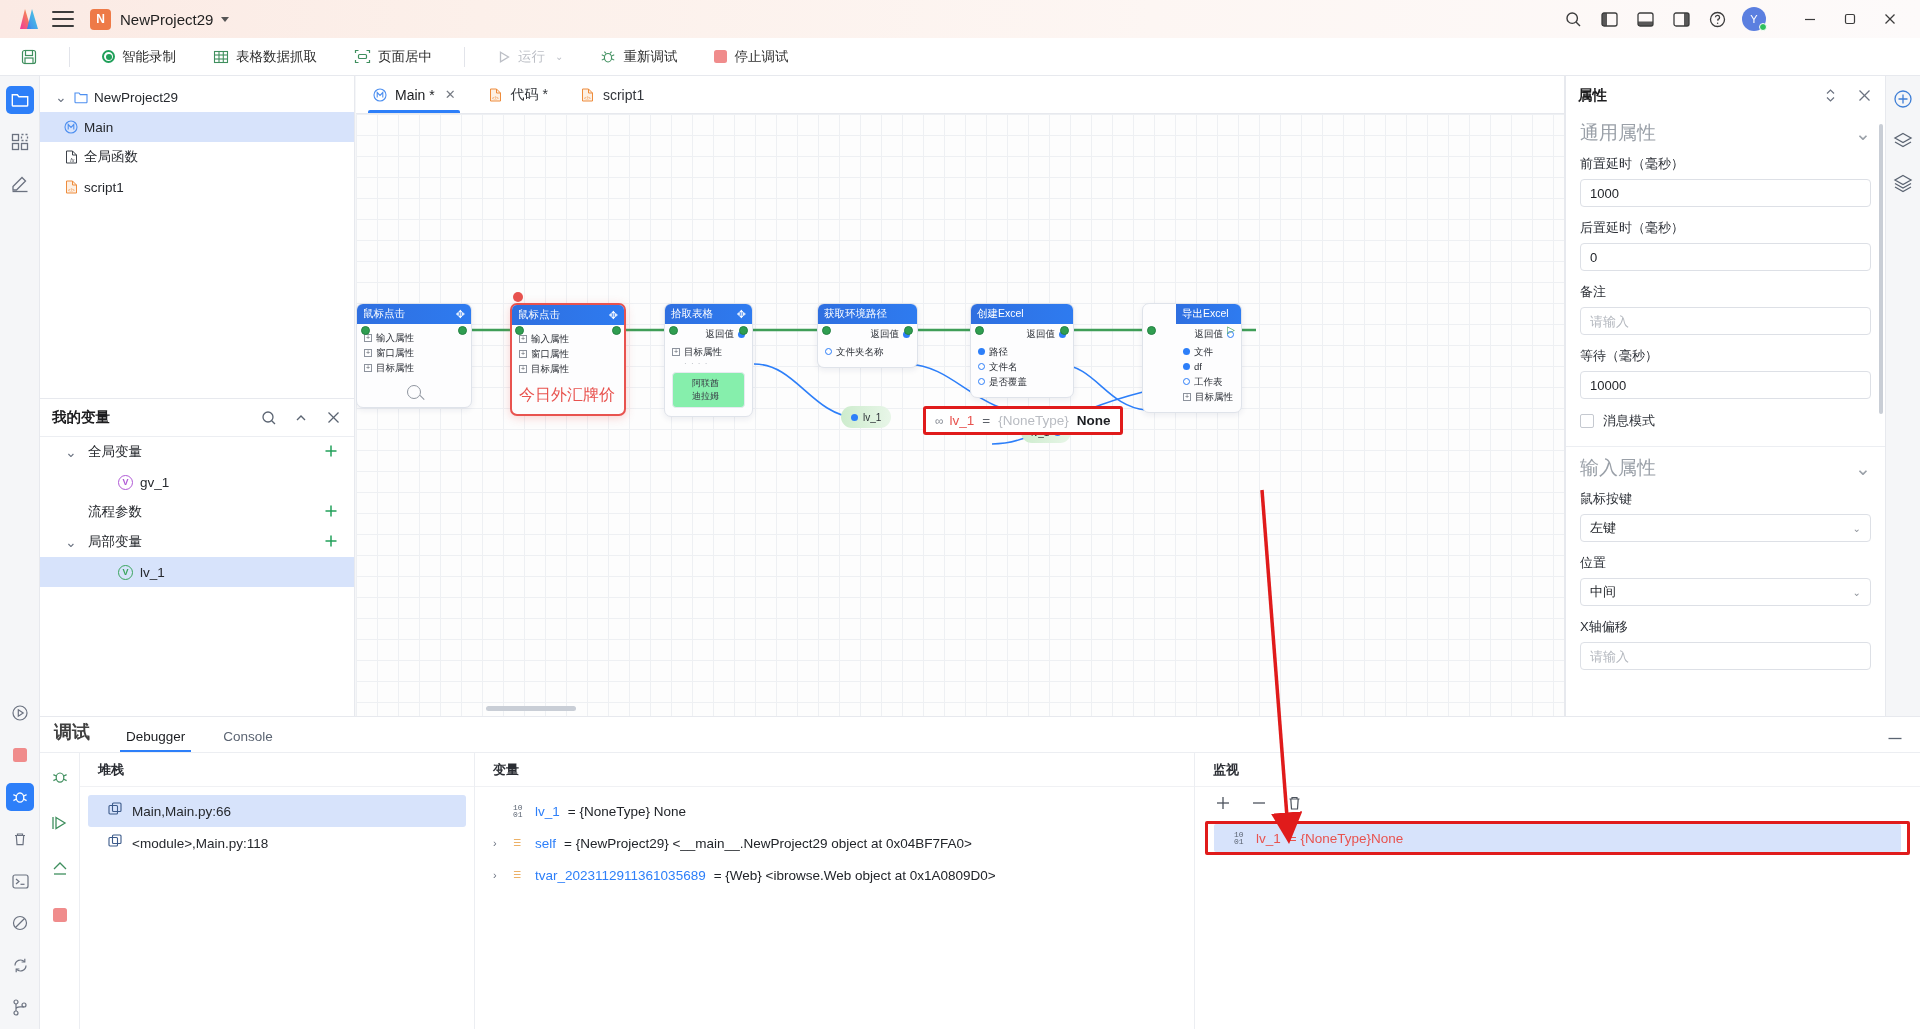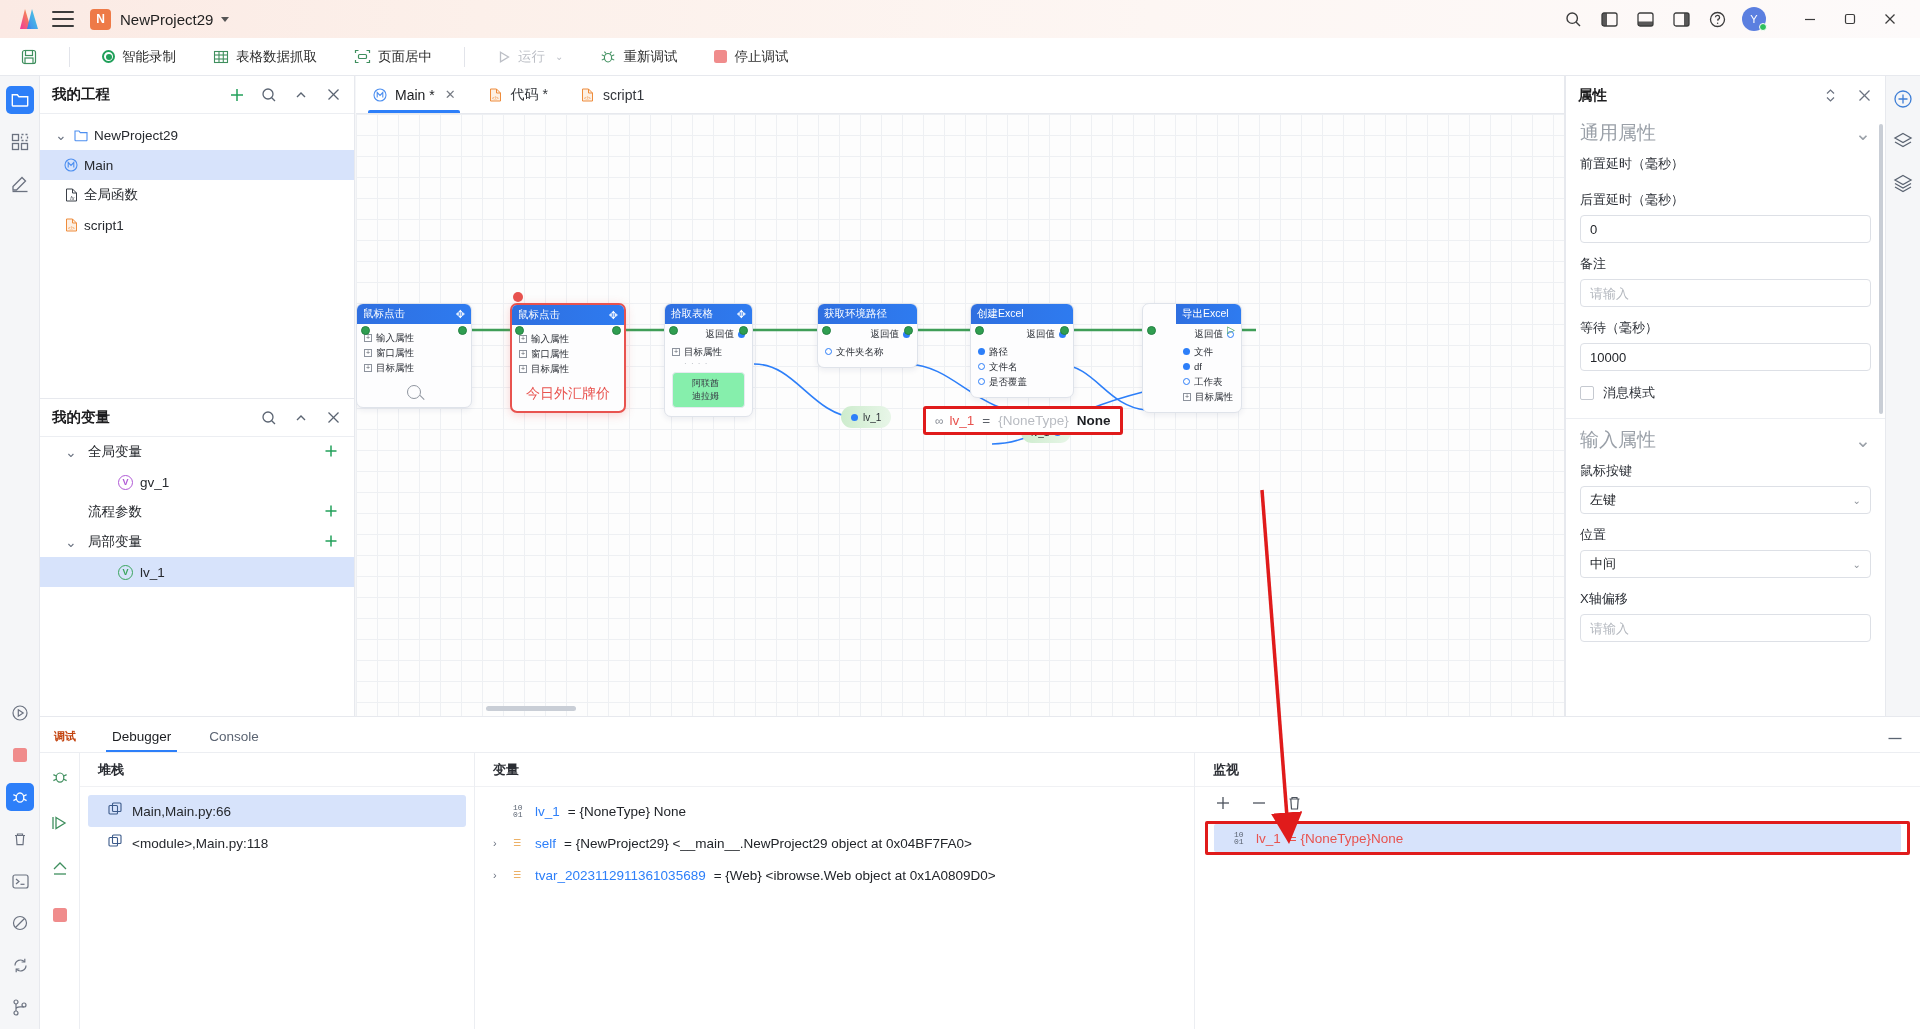--- a/index.html
+++ b/index.html
@@ -97,21 +97,21 @@
   .node-hd { height:20px; background:linear-gradient(90deg,#2f6fe0,#2e7bf0); color:#fff; font-size:10.5px;
              display:flex; align-items:center; padding:0 6px; }
   .node-hd .mv { margin-left:auto; font-size:11px; opacity:.95; }
   .node-body { padding:6px 7px 8px 7px; position:relative; min-height:40px; }
   .prop { display:flex; align-items:center; gap:4px; font-size:9.5px; color:#2b2f36; line-height:15px; }
   .sqbox { width:8px;height:8px;border:1px solid #8d939d; font-size:7px; line-height:6px; text-align:center; color:#5b6069; flex:none;}
   .ocircle { width:7px;height:7px;border-radius:50%;border:1.3px solid #2d7ff9; flex:none;}
   .fcircle { width:7px;height:7px;border-radius:50%;background:#2d7ff9; flex:none;}
   .ret { position:absolute; right:7px; font-size:9.5px; color:#2b2f36; display:flex; align-items:center; gap:4px;}
   .port { position:absolute; width:9px;height:9px;border-radius:50%;background:#2f9e50; border:1px solid #258243;}
-  .node-note { text-align:center; color:#e8534f; font-size:14px; padding-top:9px;}
+  .node-note { color:#e8534f; font-size:16px; padding-top:9px;}
   .bpdot { position:absolute; width:10px;height:10px;border-radius:50%;background:#e8534f;}
   .sub-card { margin-top:4px; background:#86efac; border:1px solid #e7eaf0; border-radius:4px; font-size:9px; color:#3b4048; padding:4px 19px;}
   .mag { width:14px;height:14px;border:1.4px solid #8f959f;border-radius:50%; position:relative; margin:10px auto 0 auto;}
   .mag::after{content:'';position:absolute;width:6px;height:1.4px;background:#8f959f;transform:rotate(45deg);right:-5px;bottom:0px;}
 
   .pill { position:absolute; height:22px; border-radius:11px; background:linear-gradient(90deg,#cdeccd,#e8f6e8);
           display:flex; align-items:center; gap:5px; padding:0 10px; font-size:10px; color:#2b2f36;}
   .pill .d { width:7px;height:7px;border-radius:50%;background:#2d7ff9;}
 
   .tooltip { position:absolute; background:#fff; border:3px solid #e01b1b; border-radius:3px;
@@ -144,21 +144,21 @@
   .props-scroll { position:absolute; right:2px; top:48px; width:4px; height:290px; background:#c9ced6; border-radius:2px;}
 
   
   .rrail { position:absolute; right:0; top:76px; width:35px; bottom:0; background:#f5f6f8; border-left:1px solid #e7e9ee;
            display:flex; flex-direction:column; align-items:center; padding-top:10px; gap:16px;}
   .rrail-ico { width:26px;height:26px;display:flex;align-items:center;justify-content:center;color:#5b86d6;cursor:pointer;}
 
   
   .debug { position:absolute; left:40px; right:0; top:716px; bottom:0; background:#fff; border-top:1px solid #e7e9ee;}
   .dbg-tabs { height:36px; display:flex; align-items:flex-end; padding-left:14px; gap:6px; position:relative; border-bottom:1px solid #eceef2;}
-  .dbg-title { font-size:11px; font-weight:bold; color:#c2410c; padding:0 14px 8px 0;}
+  .dbg-title { font-size:18px; font-weight:bold; color:#404040; padding:0 14px 8px 0;}
   .dbg-tab { font-size:13.5px; color:#5b6472; padding:0 16px 8px 16px; cursor:pointer; position:relative;}
   .dbg-tab.active { color:#1b1d21; }
   .dbg-tab.active::after{content:'';position:absolute;left:10px;right:10px;bottom:0;height:2.5px;background:#2d7ff9;}
   .dbg-min { position:absolute; right:18px; bottom:9px; color:#5b6472; cursor:pointer;}
 
   .dbg-body { position:absolute; left:0; right:0; top:36px; bottom:0; display:flex;}
   .dbg-rail { width:40px; border-right:1px solid #eceef2; display:flex; flex-direction:column; align-items:center; padding-top:10px; gap:18px;}
   .dbg-col { border-right:1px solid #eceef2; height:100%; }
   .col-head { height:34px; display:flex; align-items:center; padding-left:18px; font-size:13px; font-weight:bold; color:#2a2d33; border-bottom:1px solid #f0f1f4;}
   .stack-row { height:32px; display:flex; align-items:center; gap:9px; padding-left:20px; font-size:13.5px; color:#26292e; margin:0 8px; border-radius:3px;}
@@ -393,48 +393,20 @@
             <circle cx="4" cy="3" r="2"></circle>
             <circle cx="4" cy="14" r="2"></circle>
             <circle cx="12" cy="6" r="2"></circle>
             <path d="M4 5v7M4 10c0-3 8-2 8-2"></path>
           </svg>
       </div>
     </div>
   </div>
 
   <div class="proj-panel">
-    <div class="panel-head">
-      <span class="panel-title">我的工程</span>
-      <span class="acts">
-        <span class="ico-btn plus">
-          <svg width="16" height="16" viewBox="0 0 16 16" stroke="#22a05a" stroke-width="1.5">
-              <line x1="8" y1="2" x2="8" y2="14"></line>
-              <line x1="2" y1="8" x2="14" y2="8"></line>
-            </svg>
-        </span>
-        <span class="ico-btn">
-          <svg width="16" height="16" viewBox="0 0 16 16" fill="none" stroke="#5b6472" stroke-width="1.3">
-              <circle cx="7" cy="7" r="5"></circle>
-              <line x1="10.7" y1="10.7" x2="14" y2="14"></line>
-            </svg>
-        </span>
-        <span class="ico-btn">
-          <svg width="14" height="14" viewBox="0 0 14 14" fill="none" stroke="#5b6472" stroke-width="1.4">
-              <path d="M3 9 L7 5 L11 9"></path>
-            </svg>
-        </span>
-        <span class="ico-btn">
-          <svg width="13" height="13" viewBox="0 0 13 13" stroke="#5b6472" stroke-width="1.3">
-              <line x1="1.5" y1="1.5" x2="11.5" y2="11.5"></line>
-              <line x1="11.5" y1="1.5" x2="1.5" y2="11.5"></line>
-            </svg>
-        </span>
-      </span>
-    </div>
     <div class="tree">
       <div class="tree-row">
         <span class="tw">⌄</span>
         <span class="tw">
           <svg width="14" height="13" viewBox="0 0 14 13" fill="none" stroke="#4d8ff0" stroke-width="1.1">
               <path d="M1 11V2h4l1.3 1.6H13V11a.7.7 0 0 1-.7.7H1.7A.7.7 0 0 1 1 11Z"></path>
             </svg>
         </span>
         <span>NewProject29</span>
       </div>
@@ -765,20 +737,21 @@
         </span>
       </span>
     </div>
 
     <div class="sec-head">
       <span>通用属性</span>
       <span class="chev">⌄</span>
     </div>
     <div class="fld">
       <label>前置延时（毫秒）</label>
+      <input value="1000" style="">
     </div>
     <div class="fld">
       <label>后置延时（毫秒）</label>
       <input value="0" style="">
     </div>
     <div class="fld">
       <label>备注</label>
       <input placeholder="请输入" style="">
     </div>
     <div class="fld">

